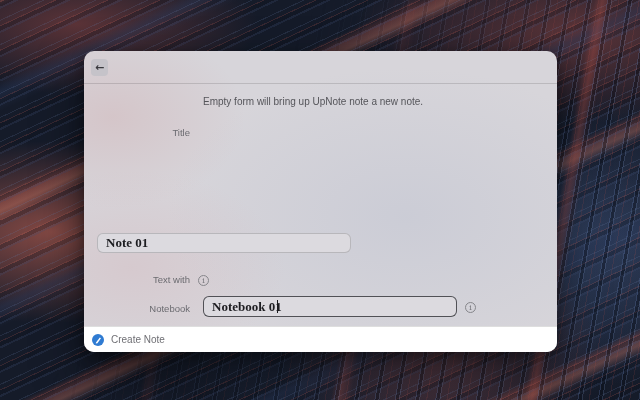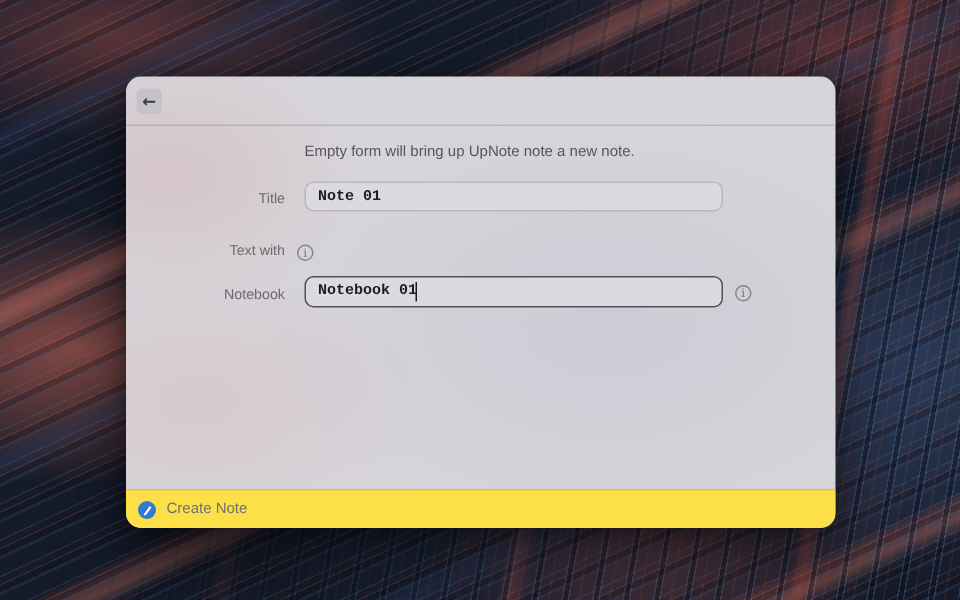--- a/index.html
+++ b/index.html
@@ -88,41 +88,41 @@
     font: bold 11px/1 "DejaVu Sans", sans-serif;
     display: flex; align-items: center; justify-content: center;
     padding: 0; cursor: default;
   }
   .body { flex: 1 1 auto; position: relative; z-index: 2; }
   .desc {
     margin: 12px 0 0 119px;
     font-size: 10px; color: #55555a;
   }
   .form-row { display: flex; align-items: flex-start; }
-  .row-title    { margin-top: 14px; }
+  .row-title    { margin-top: 14px; flex-direction: column; }
   .row-textarea { margin-top: 14px; }
   .row-notebook { margin-top: 10px; }
   .field-label {
     flex: 0 0 106px; width: 106px;
     text-align: right;
     font-size: 9.5px; color: #6b6b70;
   }
   .row-title .field-label    { padding-top: 6px; }
   .row-textarea .field-label { padding-top: 7px; }
   .row-notebook .field-label { padding-top: 7px; }
   .control-wrap { margin-left: 13px; position: relative; }
   .tf {
     display: block;
-    width: 279px; box-sizing: border-box;
+    width: 254px; box-sizing: border-box;
     border: 1px solid rgba(0,0,0,.16);
     border-radius: 6px;
     background: #dcdadf;
     color: #1d1d21;
-    font-family: Liberation Mono, monospace;
-    font-size: 10px; font-weight: 600;
+    font-family: Liberation Serif, serif;
+    font-size: 13px; font-weight: 600;
     outline: none;
   }
   input.tf { height: 20px; padding: 0 8px; }
   textarea.tf { height: 46px; padding: 5px 8px; resize: none; line-height: 13px; overflow: hidden; }
   .tf.focused { border: 1.5px solid rgba(35,35,40,.75); height: 21px; }
   .caret {
     position: absolute; left: 74px; top: 4px;
     width: 1px; height: 13px; background: #1b1b1e;
   }
   .info-badge {
@@ -133,21 +133,21 @@
     font-size: 8px; line-height: 9px;
     display: flex; align-items: center; justify-content: center;
     margin-left: 8px;
   }
   .row-textarea .info-badge { margin-top: 8px; }
   .row-notebook .info-badge { margin-top: 6px; }
   
   .footer {
     flex: 0 0 25px;
     border-top: 1px solid rgba(0,0,0,.13);
-    background: #fde047;
+    background: #ffffff;
     display: flex; align-items: center;
     padding: 0 8px;
     position: relative; z-index: 2;
   }
   .footer-left { display: flex; align-items: center; gap: 7px; }
   .upnote-badge { width: 12px; height: 12px; display: block; }
   .action-label { font-size: 10px; color: #6f6f74; }
   .footer-right { margin-left: auto; display: flex; align-items: center; gap: 4px; }
   .submit-label { font-size: 10.5px; font-weight: 700; color: #28282c; margin-right: 6px; }
   .keycap {

